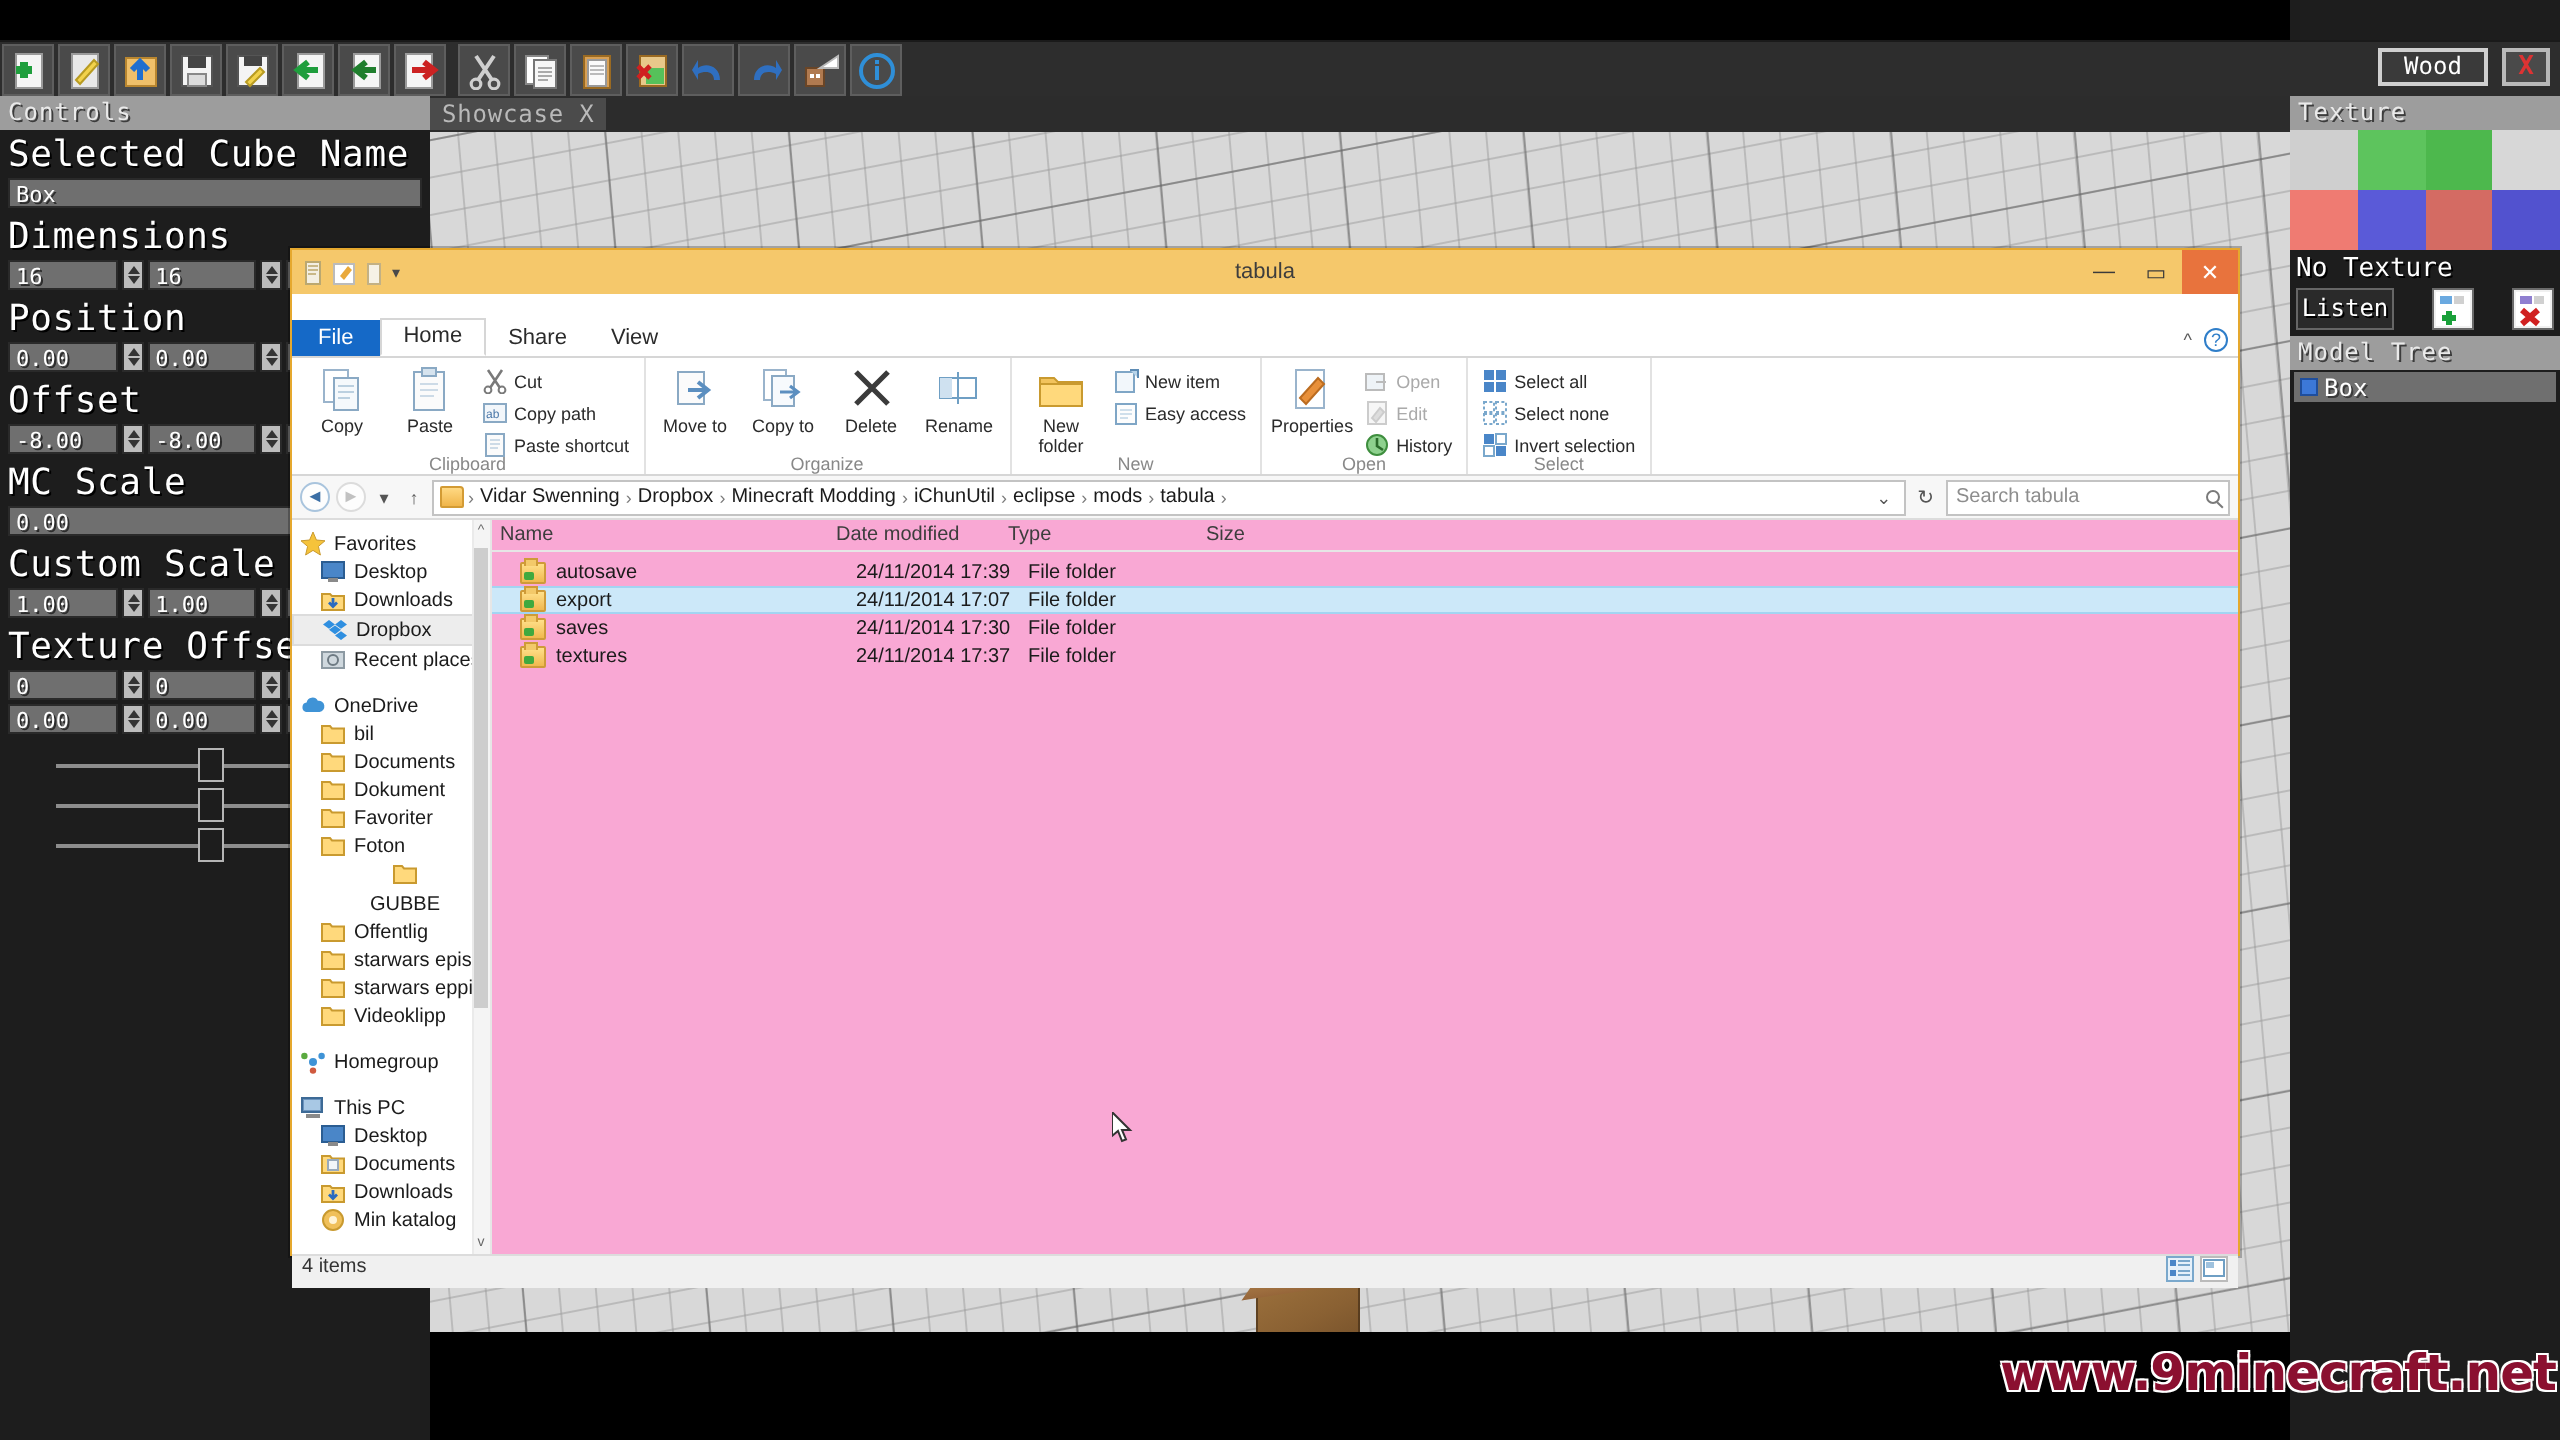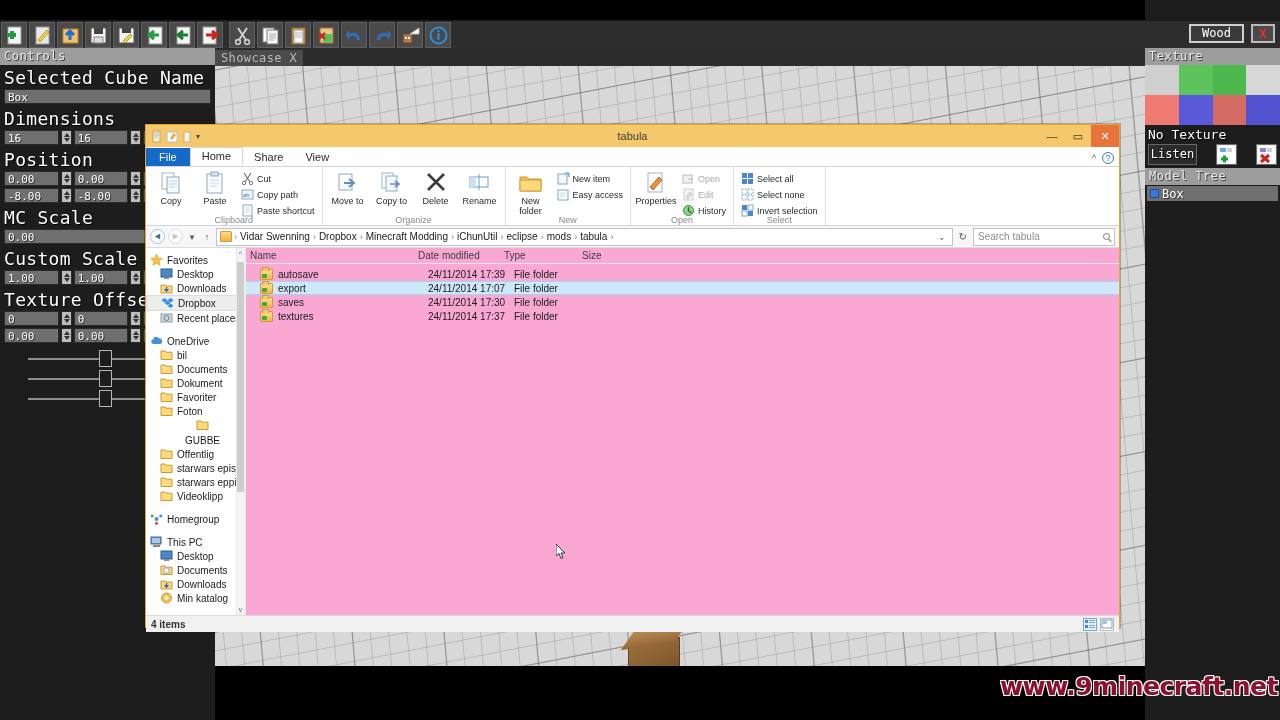--- a/index.html
+++ b/index.html
@@ -95,21 +95,21 @@
   .explorer{position:absolute;left:145px;top:124px;width:975px;height:504px;
             background:#f0f0f0;border:1px solid #e5a82e;
             box-shadow:0 0 0 1px rgba(0,0,0,.25);font-size:11px;color:#1b1b1b;}
   .ex-title{height:22px;background:#f5c86b;position:relative;display:flex;align-items:center;}
   .ex-qat{display:flex;gap:3px;padding-left:5px;align-items:center;}
   .qat-ico{width:12px;height:13px;position:relative;}
   .ex-titletext{position:absolute;left:0;right:0;text-align:center;font-size:11px;color:#3d3d3d;}
   .ex-winbtns{position:absolute;right:0;top:0;display:flex;height:22px;}
   .wb{width:26px;height:22px;display:flex;align-items:center;justify-content:center;font-size:11px;color:#3a3a3a;cursor:pointer;}
   .wb.close{width:28px;background:#e8733d;color:#fff;}
-  .ex-tabs{height:20px;background:#fff;border-bottom:1px solid #d6d6d6;display:flex;align-items:flex-end;position:relative;}
+  .ex-tabs{height:32px;background:#fff;border-bottom:1px solid #d6d6d6;display:flex;align-items:flex-end;position:relative;}
   .ex-tab{padding:2px 11px 3px 11px;font-size:11px;color:#2b2b2b;cursor:pointer;}
   .ex-tab.file{background:#1569c7;color:#fff;padding:3px 13px 3px 13px;}
   .ex-tab.active{border:1px solid #d6d6d6;border-bottom:1px solid #fff;background:#fff;}
   .ex-help{position:absolute;right:5px;bottom:2px;display:flex;gap:6px;align-items:center;}
   .help-circle{width:12px;height:12px;border:1px solid #2f7ec9;border-radius:50%;color:#2f7ec9;
                font-size:9px;text-align:center;line-height:10px;cursor:pointer;}
 
   .ribbon{height:59px;background:#fff;border-bottom:1px solid #d6d6d6;display:flex;position:relative;}
   .rgroup{position:relative;display:flex;flex-direction:column;justify-content:flex-start;
           border-right:1px solid #e2e2e2;padding:2px 4px 0 4px;}
@@ -162,24 +162,24 @@
   .rowlist{padding-top:3px;}
   .frow{height:14px;display:flex;align-items:center;font-size:10px;color:#1b1b1b;cursor:pointer;}
   .frow.sel{background:#cce8f9;border-top:1px solid #a3d4f2;border-bottom:1px solid #a3d4f2;}
   .fico{width:13px;height:11px;margin:0 5px 0 14px;flex:none;position:relative;
         background:linear-gradient(180deg,#ffe08a,#f0b84e);border:1px solid #cf9b38;border-radius:1px;}
   .fico:before{content:"";position:absolute;left:1px;top:-3px;width:5px;height:3px;background:#f3c96a;border:1px solid #cf9b38;border-bottom:none;}
   .fico:after{content:"";position:absolute;left:1px;bottom:1px;width:5px;height:4px;background:#3fa93f;border-radius:1px;}
   .cname{width:168px;}
   .cdate{width:86px;}
   .ctype{width:78px;}
-  .csize{width:60px;}
+  .csize{width:60px;margin-left:21px;}
 
   .statusbar{height:17px;background:#f0f0f0;border-top:1px solid #dcdcdc;display:flex;
-             align-items:center;justify-content:space-between;padding:0 5px;font-size:10px;color:#333;font-weight:bold;}
+             align-items:flex-start;justify-content:space-between;padding:0 5px;font-size:10px;color:#333;}
   .viewtoggles{display:flex;gap:3px;}
   .vtog{width:14px;height:13px;border:1px solid #7aa8cc;background:#e6f1fa;position:relative;cursor:pointer;}
   .vtog.plain{border-color:#bbb;background:#fff;}
 
   
   .cursor{position:absolute;left:310px;top:296px;width:11px;height:16px;pointer-events:none;}
 
   
   .watermark{position:absolute;left:1000px;top:672px;font-size:25px;font-weight:bold;
              font-family:"DejaVu Sans", sans-serif;color:#8b1030;letter-spacing:-.5px;
@@ -331,20 +331,21 @@
         </div>
         <div class="ctl-label">Position</div>
         <div class="field-row">
           <div class="field">0.00</div>
           <div class="spin"></div>
           <div class="field">0.00</div>
           <div class="spin"></div>
           <div class="field">0.00</div>
           <div class="spin"></div>
         </div>
+        <div class="ctl-label">Offset</div>
         <div class="field-row">
           <div class="field">-8.00</div>
           <div class="spin"></div>
           <div class="field">-8.00</div>
           <div class="spin"></div>
           <div class="field">-8.00</div>
           <div class="spin"></div>
         </div>
         <div class="ctl-label">MC Scale</div>
         <div class="field-row">

